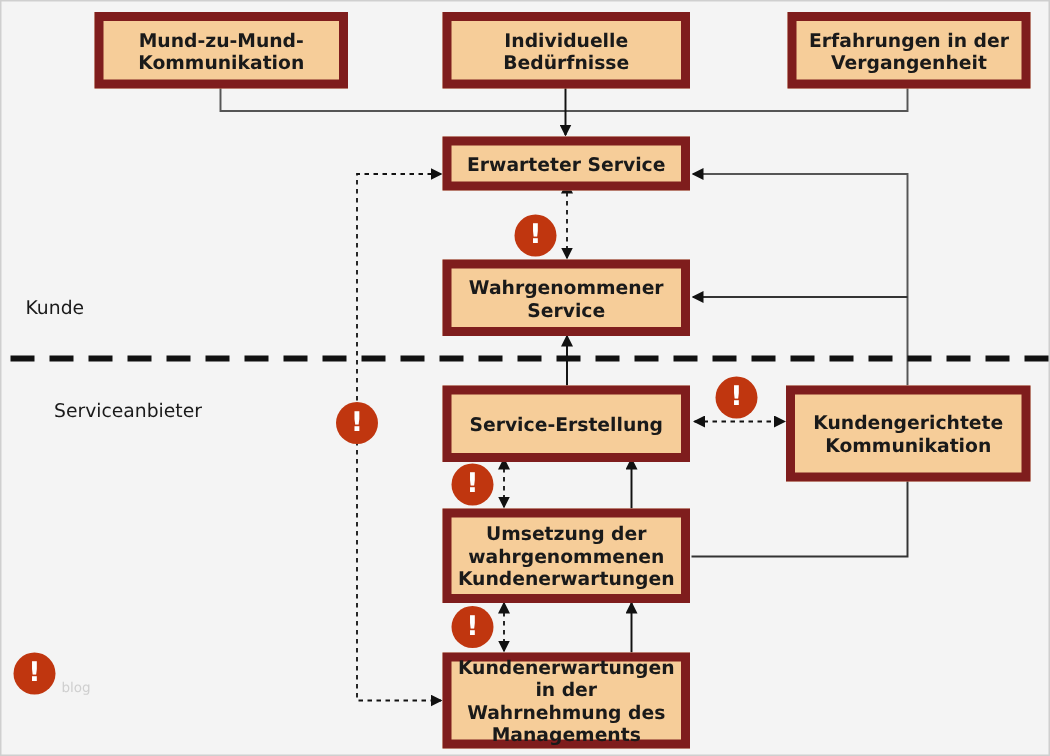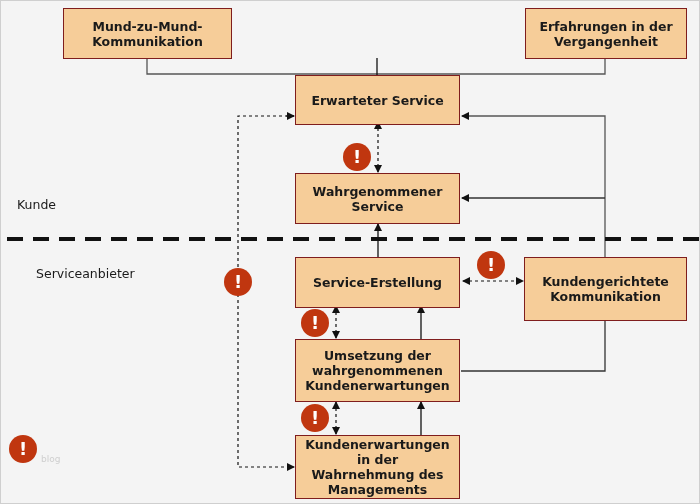--- a/index.html
+++ b/index.html
@@ -1,18 +1,18 @@
 <!DOCTYPE html>
 <html><head>
 <meta charset="utf-8">
 <style>
   html, body { margin: 0; padding: 0; }
   body { width: 700px; height: 504px; background: #f4f4f4; font-family: "DejaVu Sans", sans-serif; overflow: hidden; }
   #stage { position: relative; width: 698px; height: 502px; border: 1px solid #cfcfcf; background: #f4f4f4; }
-  .box { position: absolute; background: #f6cd99; border: 1px solid #7f1d1d; box-sizing: border-box;
+  .box { position: absolute; background: #f6cd99; border: 6px solid #7f1d1d; box-sizing: border-box;
          display: flex; align-items: center; justify-content: center; text-align: center;
          font-weight: bold; font-size: 12.5px; line-height: 15px; color: #1a1a1a; white-space: pre-line; }
   .label { position: absolute; font-weight: normal; font-size: 12.5px; color: #1a1a1a; white-space: pre-line; line-height: 15px; }
   .warn { position: absolute; width: 28px; height: 28px; border-radius: 50%; background: #c0360f;
           color: #fff; font-weight: bold; font-size: 18px; line-height: 28px; text-align: center; }
   svg#lines { position: absolute; left: 0; top: 0; }
   .wm { position: absolute; font-size: 9px; color: #cfcfcf; }
 </style>
 </head>
 <body>
@@ -53,24 +53,26 @@
     <path d="M335,401 V433" fill="none" stroke="#111" stroke-width="1.2" stroke-dasharray="3,3" marker-start="url(#ahs)" marker-end="url(#ah)"></path>
 
     <path d="M293,115 H237 V466 H293" fill="none" stroke="#111" stroke-width="1.2" stroke-dasharray="3,3" marker-end="url(#ah)"></path>
     <path d="M285,115 H293" fill="none" stroke="#111" stroke-width="1.2" marker-end="url(#ah)"></path>
 
     <line x1="6" y1="238" x2="698" y2="238" stroke="#111" stroke-width="4" stroke-dasharray="16,10"></line>
   </svg>
 
   <div class="box" style="left:62px;top:7px;width:169px;height:51px;">Mund-zu-Mund-
 Kommunikation</div>
+  <div class="box" style="left:294px;top:7px;width:165px;height:51px;">Individuelle
+Bedürfnisse</div>
   <div class="box" style="left:524px;top:7px;width:162px;height:51px;">Erfahrungen in der
 Vergangenheit</div>
 
-  <div class="box" style="left:294px;top:74px;width:165px;height:50px;">Erwarteter Service</div>
+  <div class="box" style="left:294px;top:90px;width:165px;height:36px;">Erwarteter Service</div>
   <div class="box" style="left:294px;top:172px;width:165px;height:51px;">Wahrgenommener
 Service</div>
 
   <div class="label" style="left:16px;top:196px;">Kunde</div>
   <div class="label" style="left:12px;top:265px;margin-left:23px;">Serviceanbieter</div>
 
   <div class="box" style="left:294px;top:256px;width:165px;height:51px;">Service-Erstellung</div>
   <div class="box" style="left:523px;top:256px;width:163px;height:64px;">Kundengerichtete
 Kommunikation</div>
   <div class="box" style="left:294px;top:338px;width:165px;height:63px;">Umsetzung der

